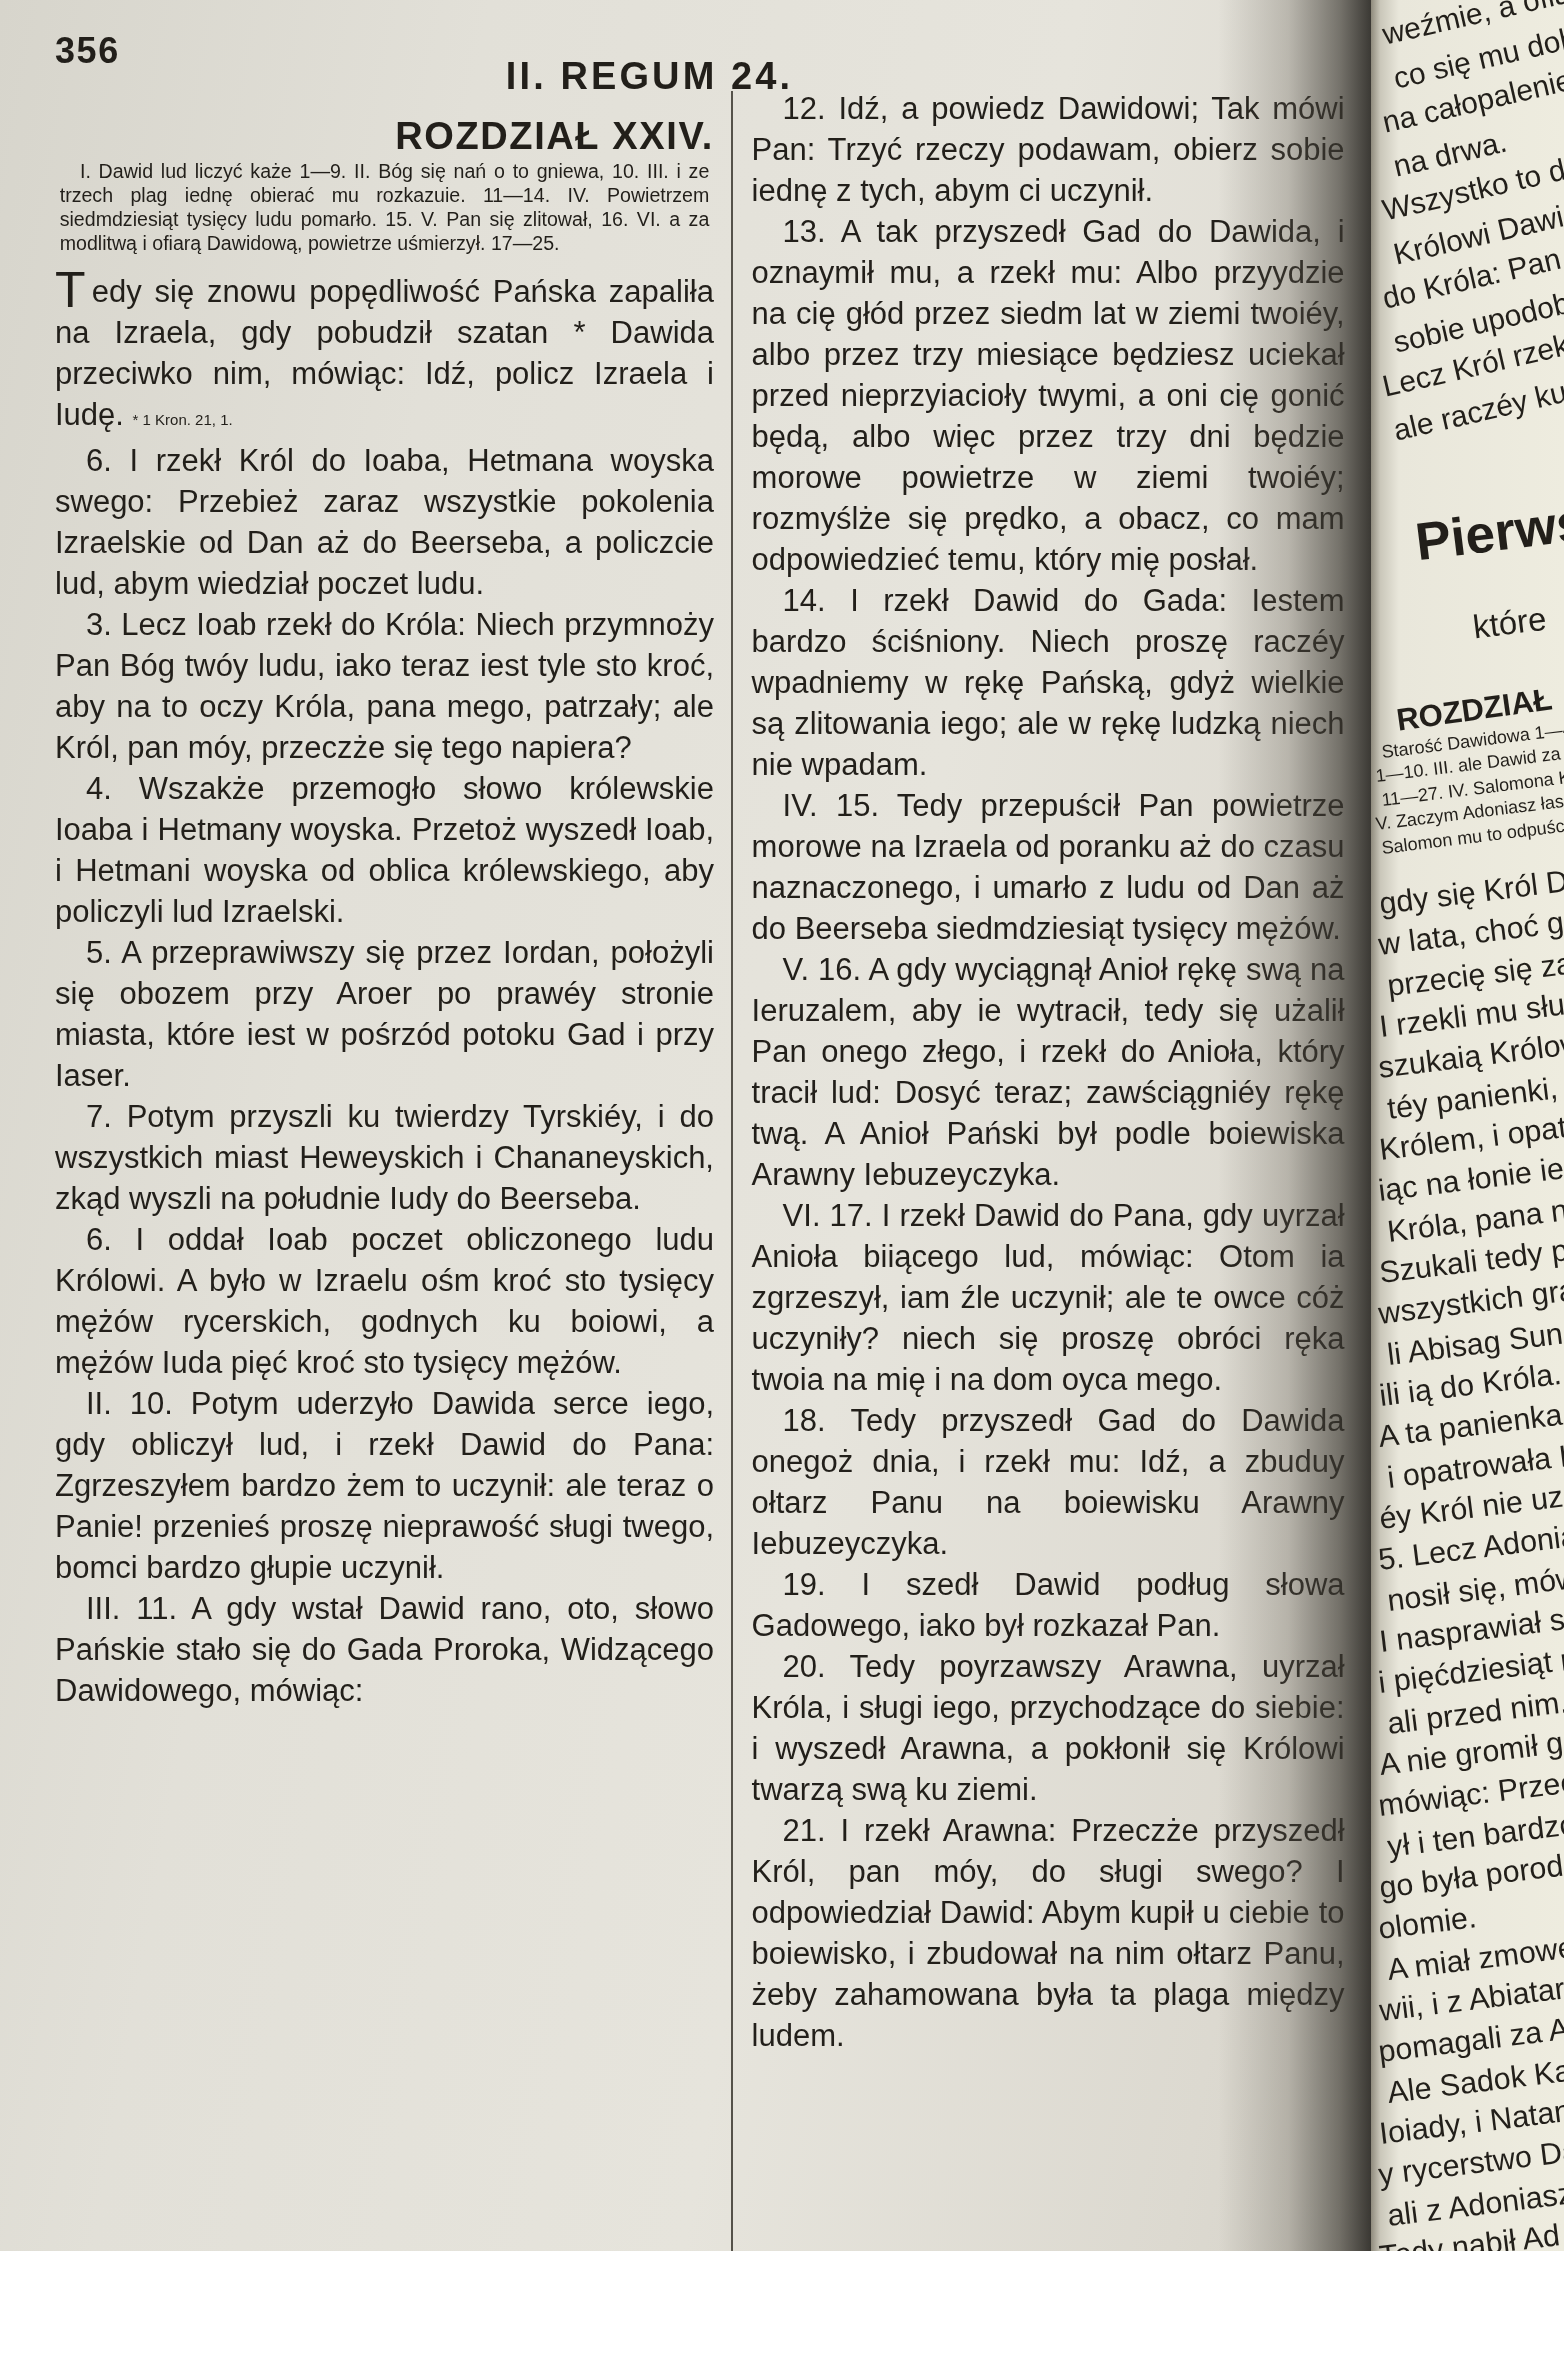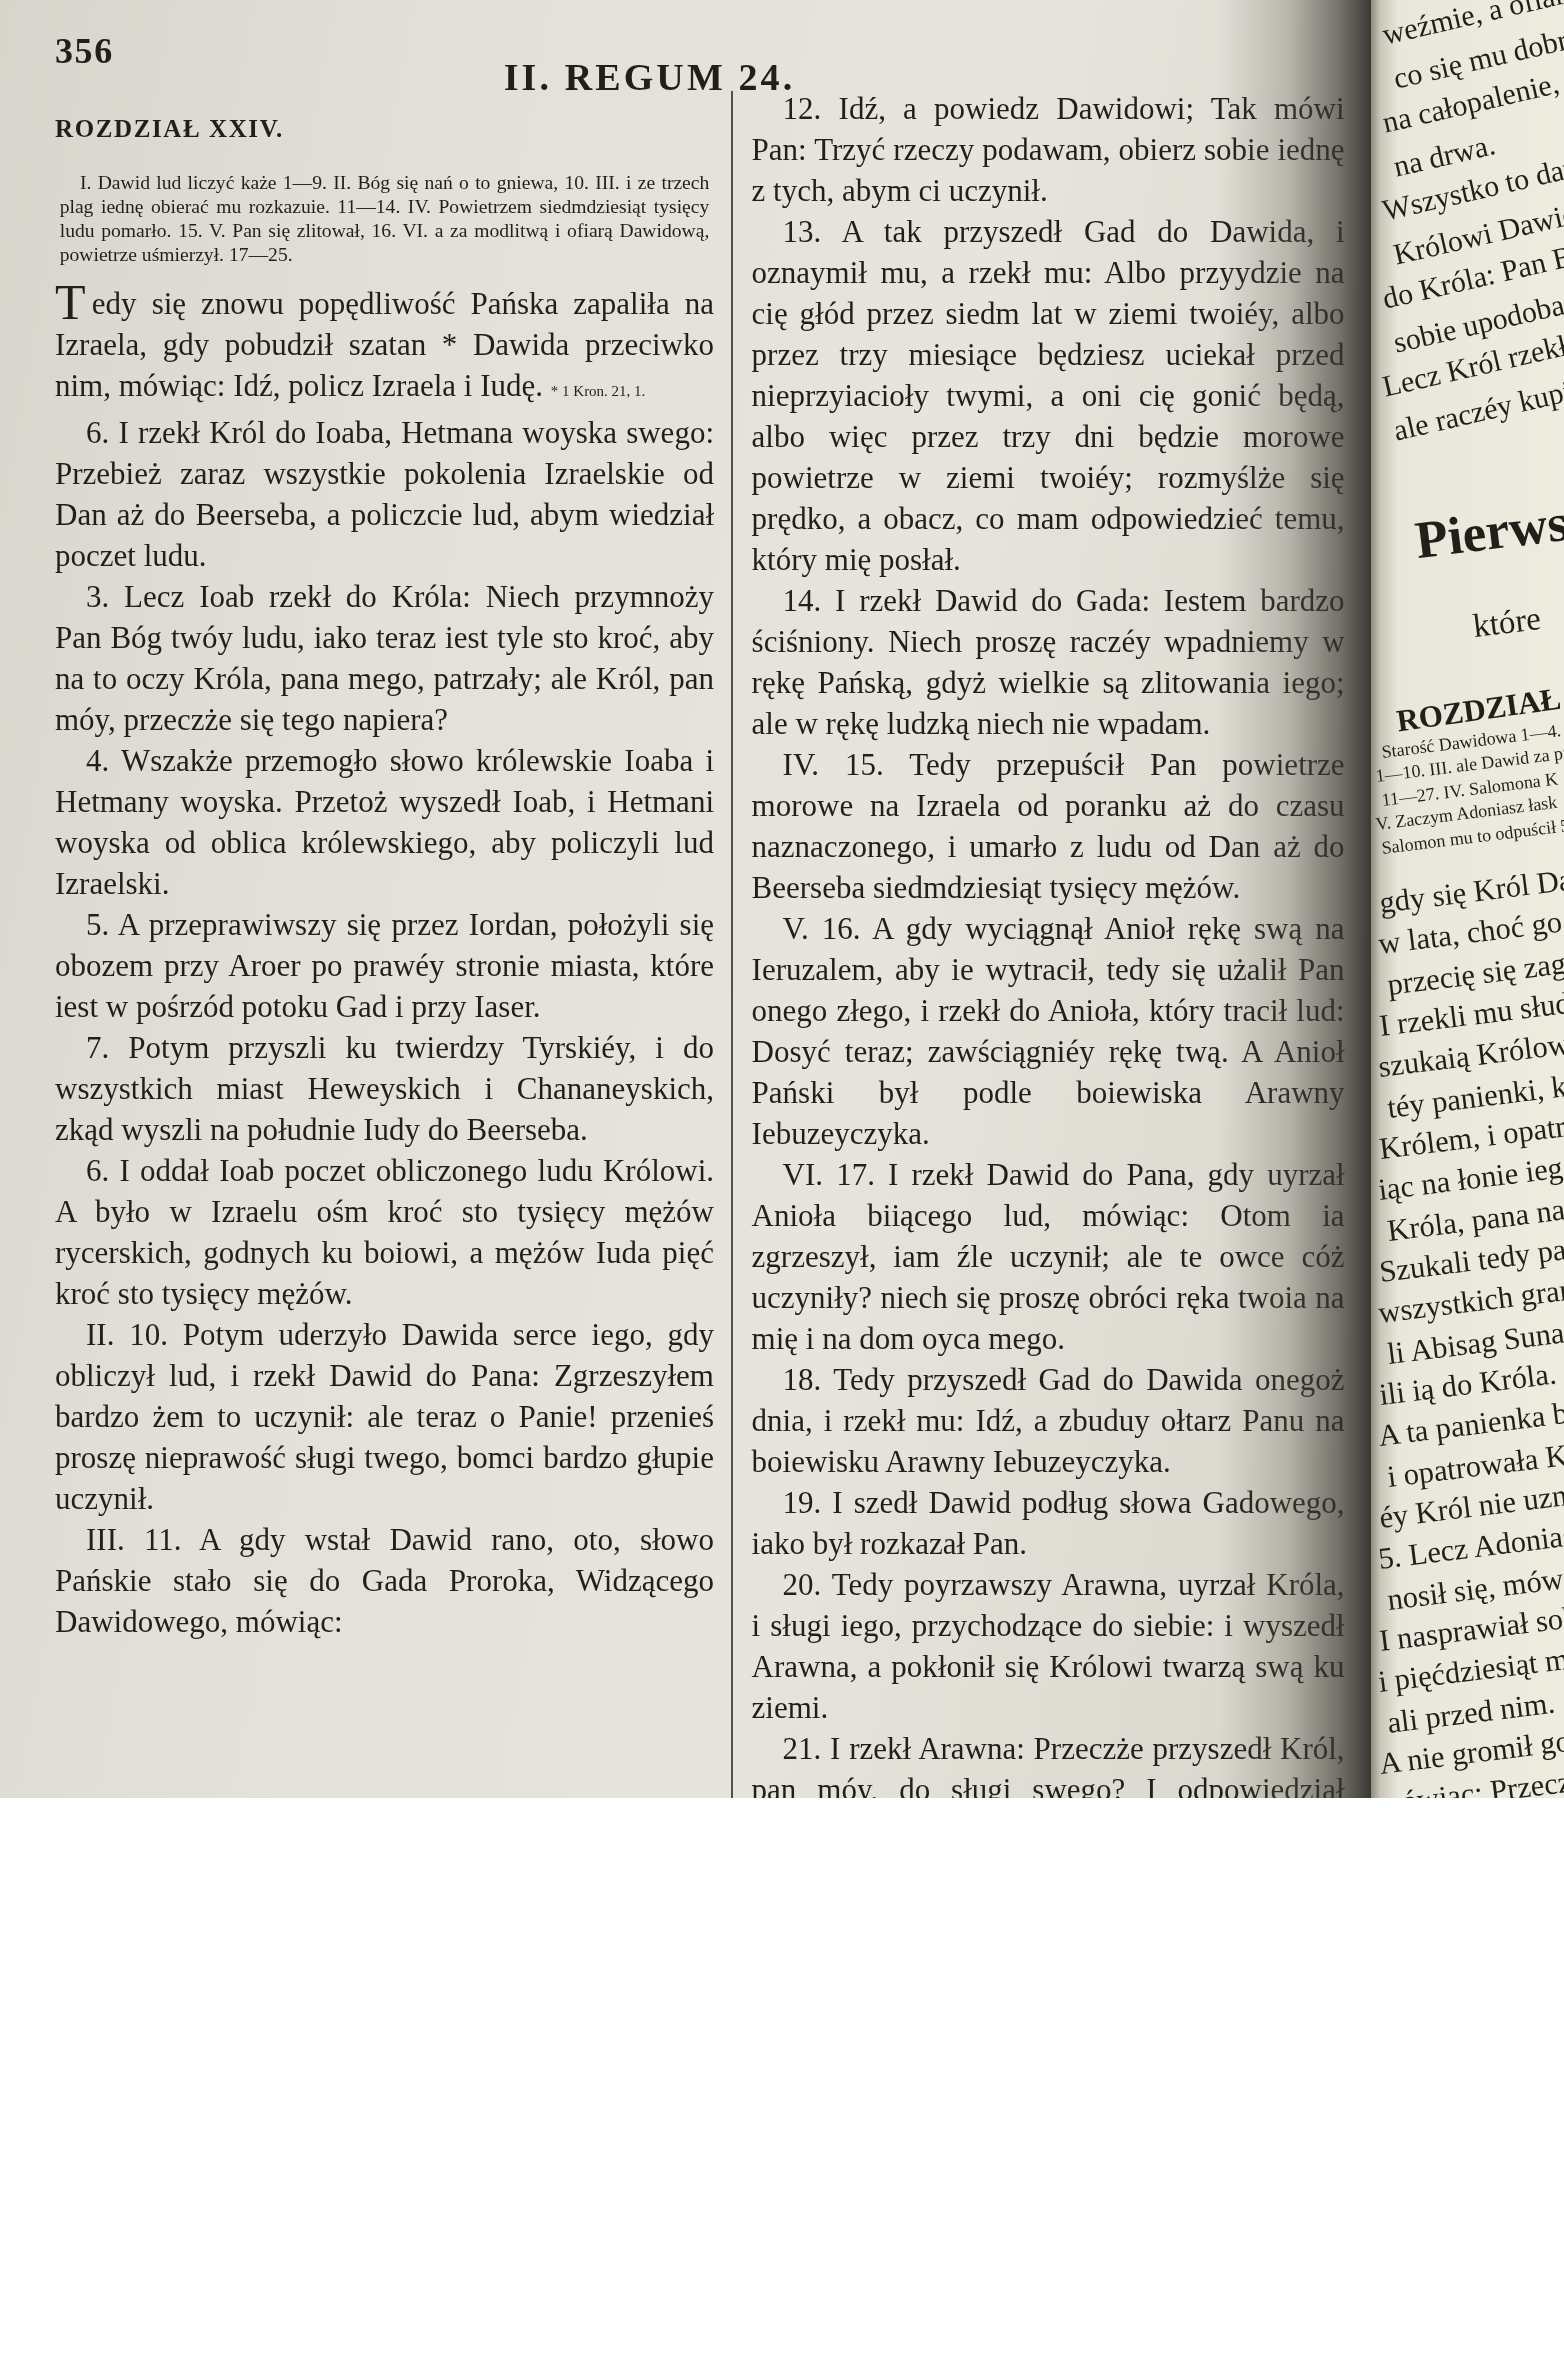--- a/index.html
+++ b/index.html
@@ -1,21 +1,21 @@
 <!DOCTYPE html>
 <html style="font-size:12.5px"><head>
 <meta charset="utf-8">
 <style>
   html,body{margin:0;padding:0;}
   .page{
     position:relative;
-    width:1565px;height:1798px;
+    width:1565px;height:2251px;
     overflow:hidden;
     background:linear-gradient(100deg,#d7d5cc 0%,#e2e0d8 25%,#e6e4dc 55%,#dcd9d0 80%,#cfccc2 100%);
-    font-family:Liberation Serif, serif;
+    font-family:Liberation Sans, sans-serif;
     color:#221f1a;
   }
   
   .page-number{
     position:absolute;left:55px;top:30px;
     font-size:36px;font-weight:bold;letter-spacing:1.6px;
   }
   .page-header{
     position:absolute;left:0;top:27px;width:1299px;
     text-align:center;font-size:38px;font-weight:bold;letter-spacing:3.1px;margin-top:28px;
@@ -24,22 +24,22 @@
   .columns{
     position:absolute;left:55px;top:88px;width:1290px;height:2254px;
     display:flex;overflow:hidden;
   }
   .col-left{width:659px;}
   .col-divider{
     width:1.6px;background:#55524a;margin:3.1px 19px 0 17px;height:2238px;flex:none;
   }
   .col-center{width:593px;}
   .chapter-heading{
-    margin:27px 0 28px 0;text-align:left;
-    font-size:25px;font-weight:bold;letter-spacing:1.6px;
+    margin:27px 0 1px 0;text-align:right;
+    font-size:38px;font-weight:bold;letter-spacing:1.6px;
   }
   .summary{
     margin:0 4.7px 15.6px 4.7px;
     font-size:19.6px;line-height:24px;text-align:justify;text-indent:20.3px;
   }
   .verse{
     margin:0;font-size:31px;line-height:41px;
     text-align:justify;text-indent:31px;
   }
   .verse-first{text-indent:0;}

